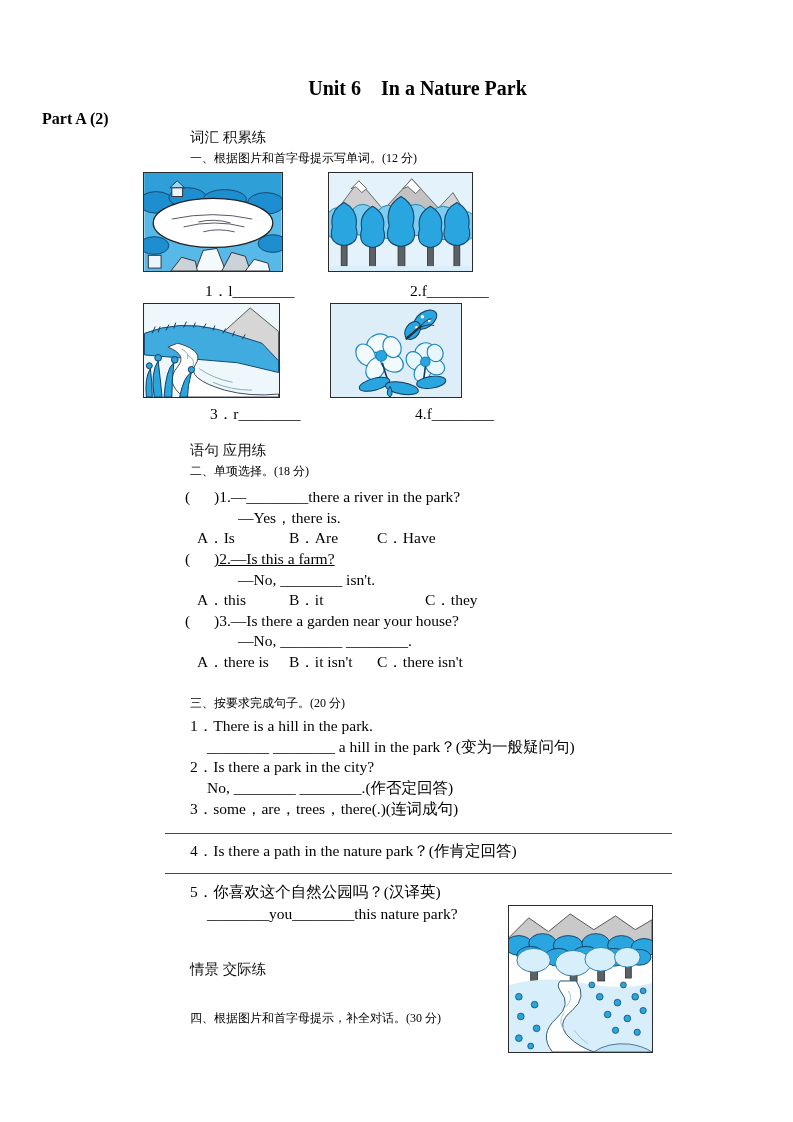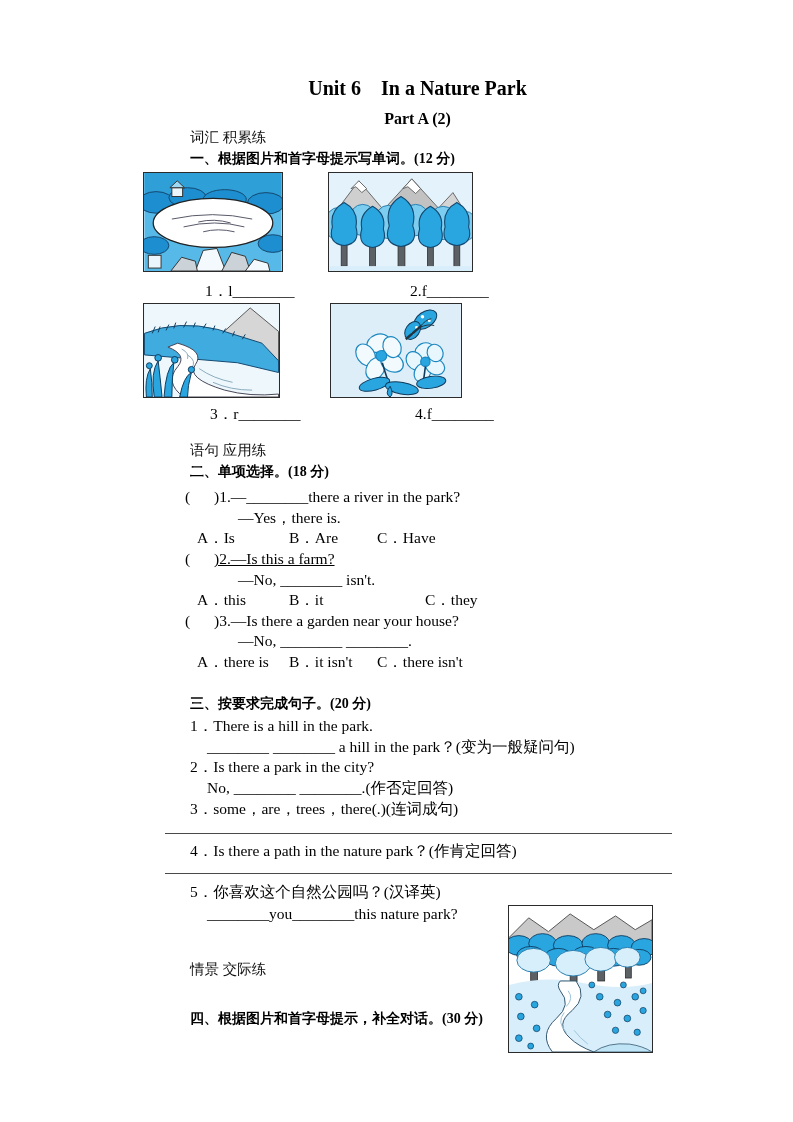--- a/index.html
+++ b/index.html
@@ -8,23 +8,23 @@
     width:793px;height:1122px;
     background:#ffffff;
     font-family:"Liberation Serif","DejaVu Serif",serif;
     color:#000;
     font-size:15.5px;
     line-height:19px;
     overflow:hidden;
   }
   .abs{position:absolute;white-space:pre;padding-left:42px;}
   .title{left:0;right:0;top:76px;text-align:center;font-weight:bold;font-size:20px;line-height:24px;}
-  .subtitle{left:0;right:0;top:109px;text-align:center;font-weight:bold;font-size:16px;line-height:20px;}
+  .subtitle{left:0;right:0;top:109px;text-align:left;font-weight:bold;font-size:16px;line-height:20px;}
   .tag{font-size:14.5px;color:#111;}
-  .sechead{font-weight:bold;font-size:14px;}
+  .sechead{font-weight:normal;font-size:12px;}
   .pic{position:absolute;border:1.5px solid #2b2b2b;box-sizing:border-box;background:#e6f3fb;}
   .pic svg{display:block;width:100%;height:100%;}
   .rule{position:absolute;border-top:1.2px solid #4a4a4a;height:0;}
   .opt{position:absolute;white-space:pre;}
 </style>
 </head>
 <body>
 
 <div class="page">
 

